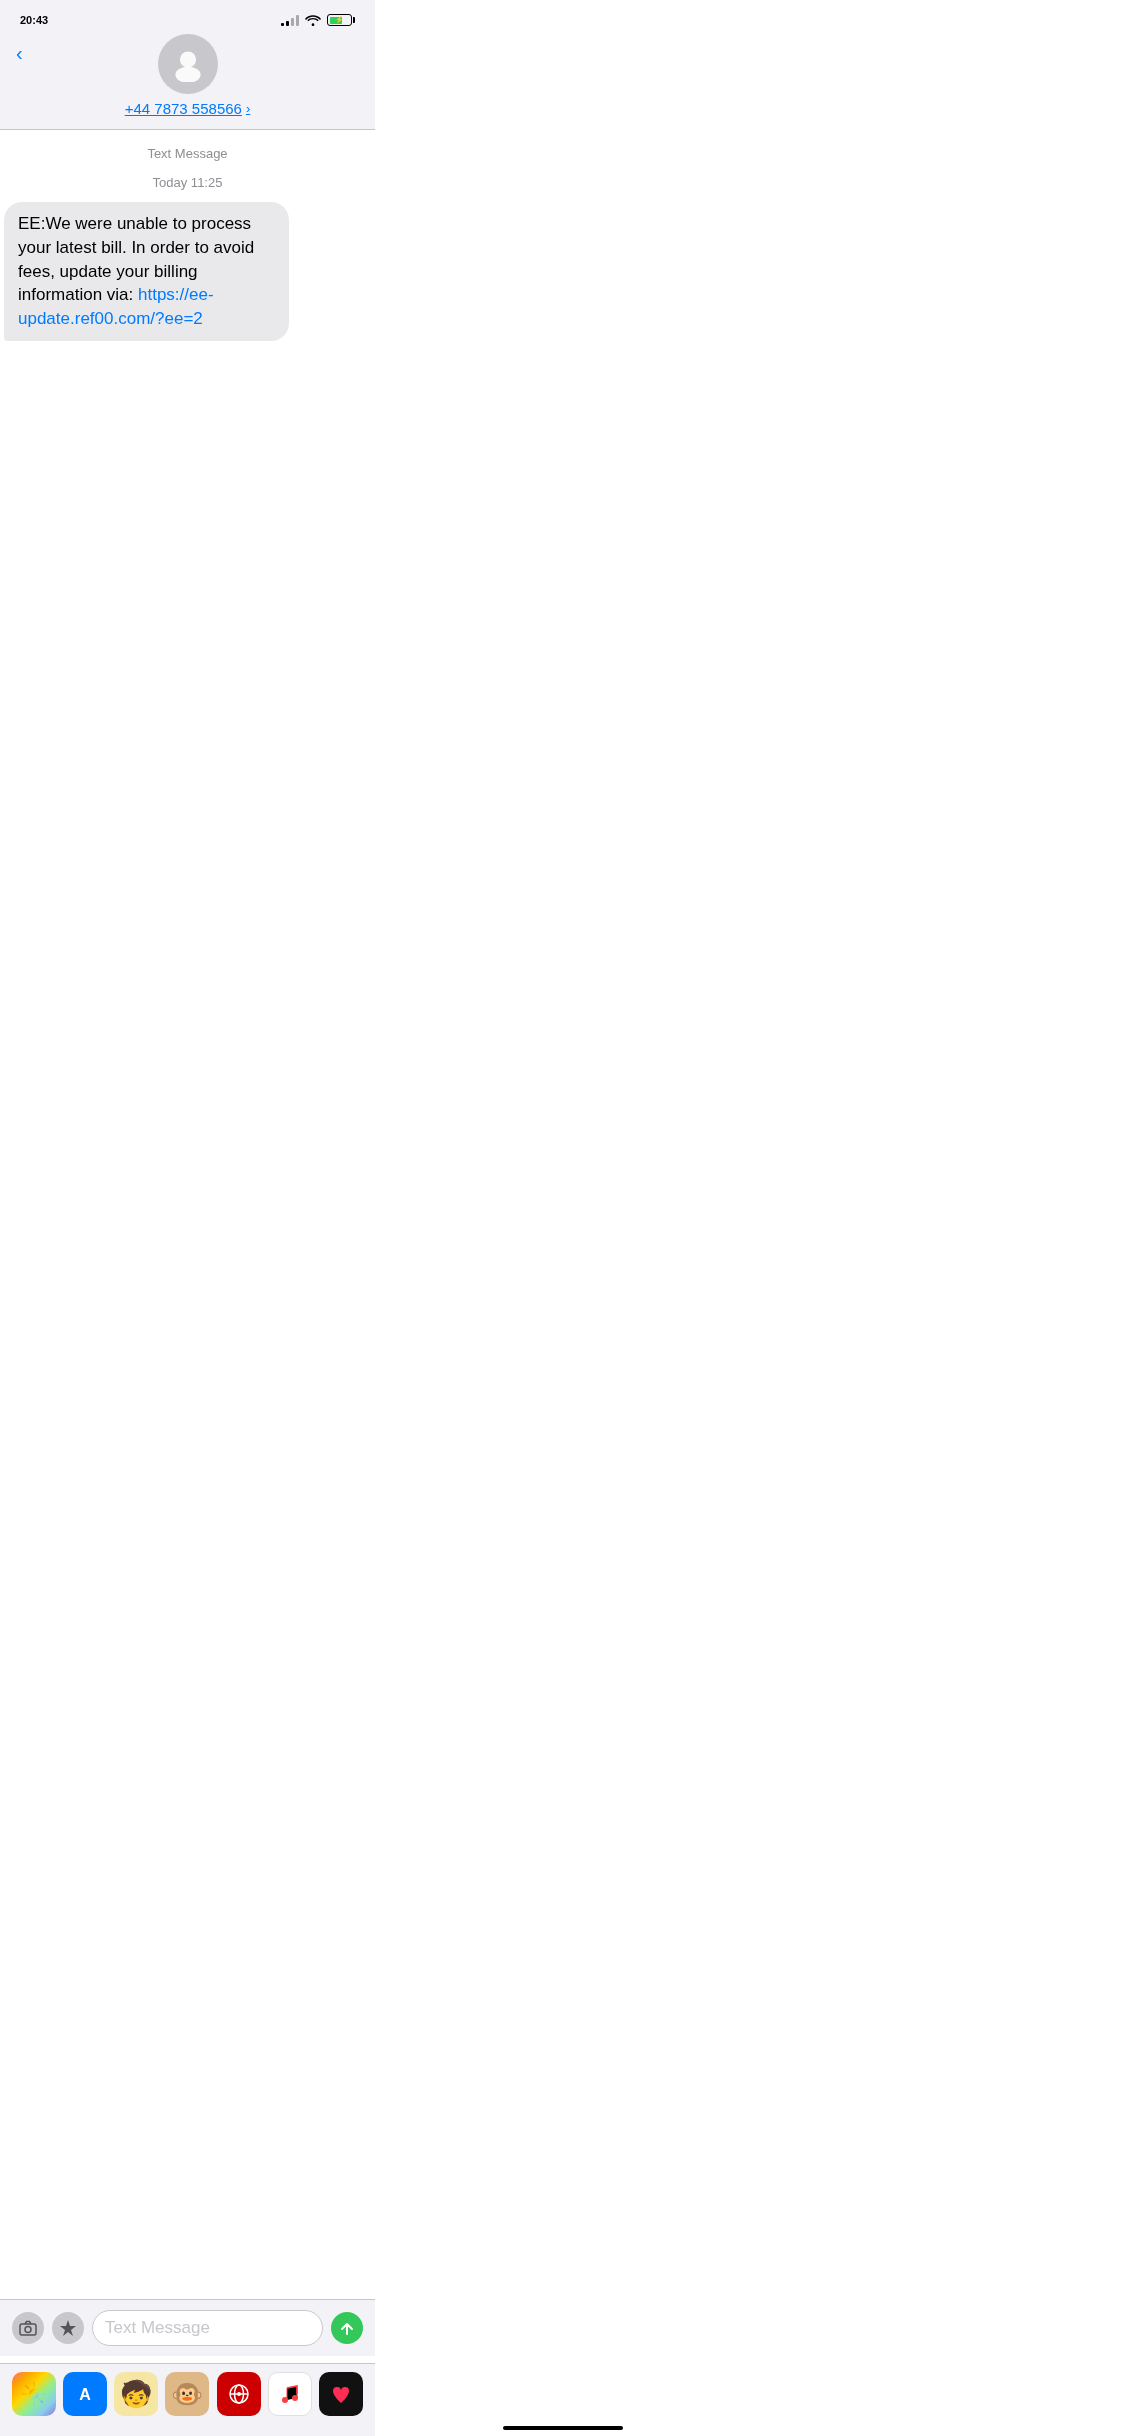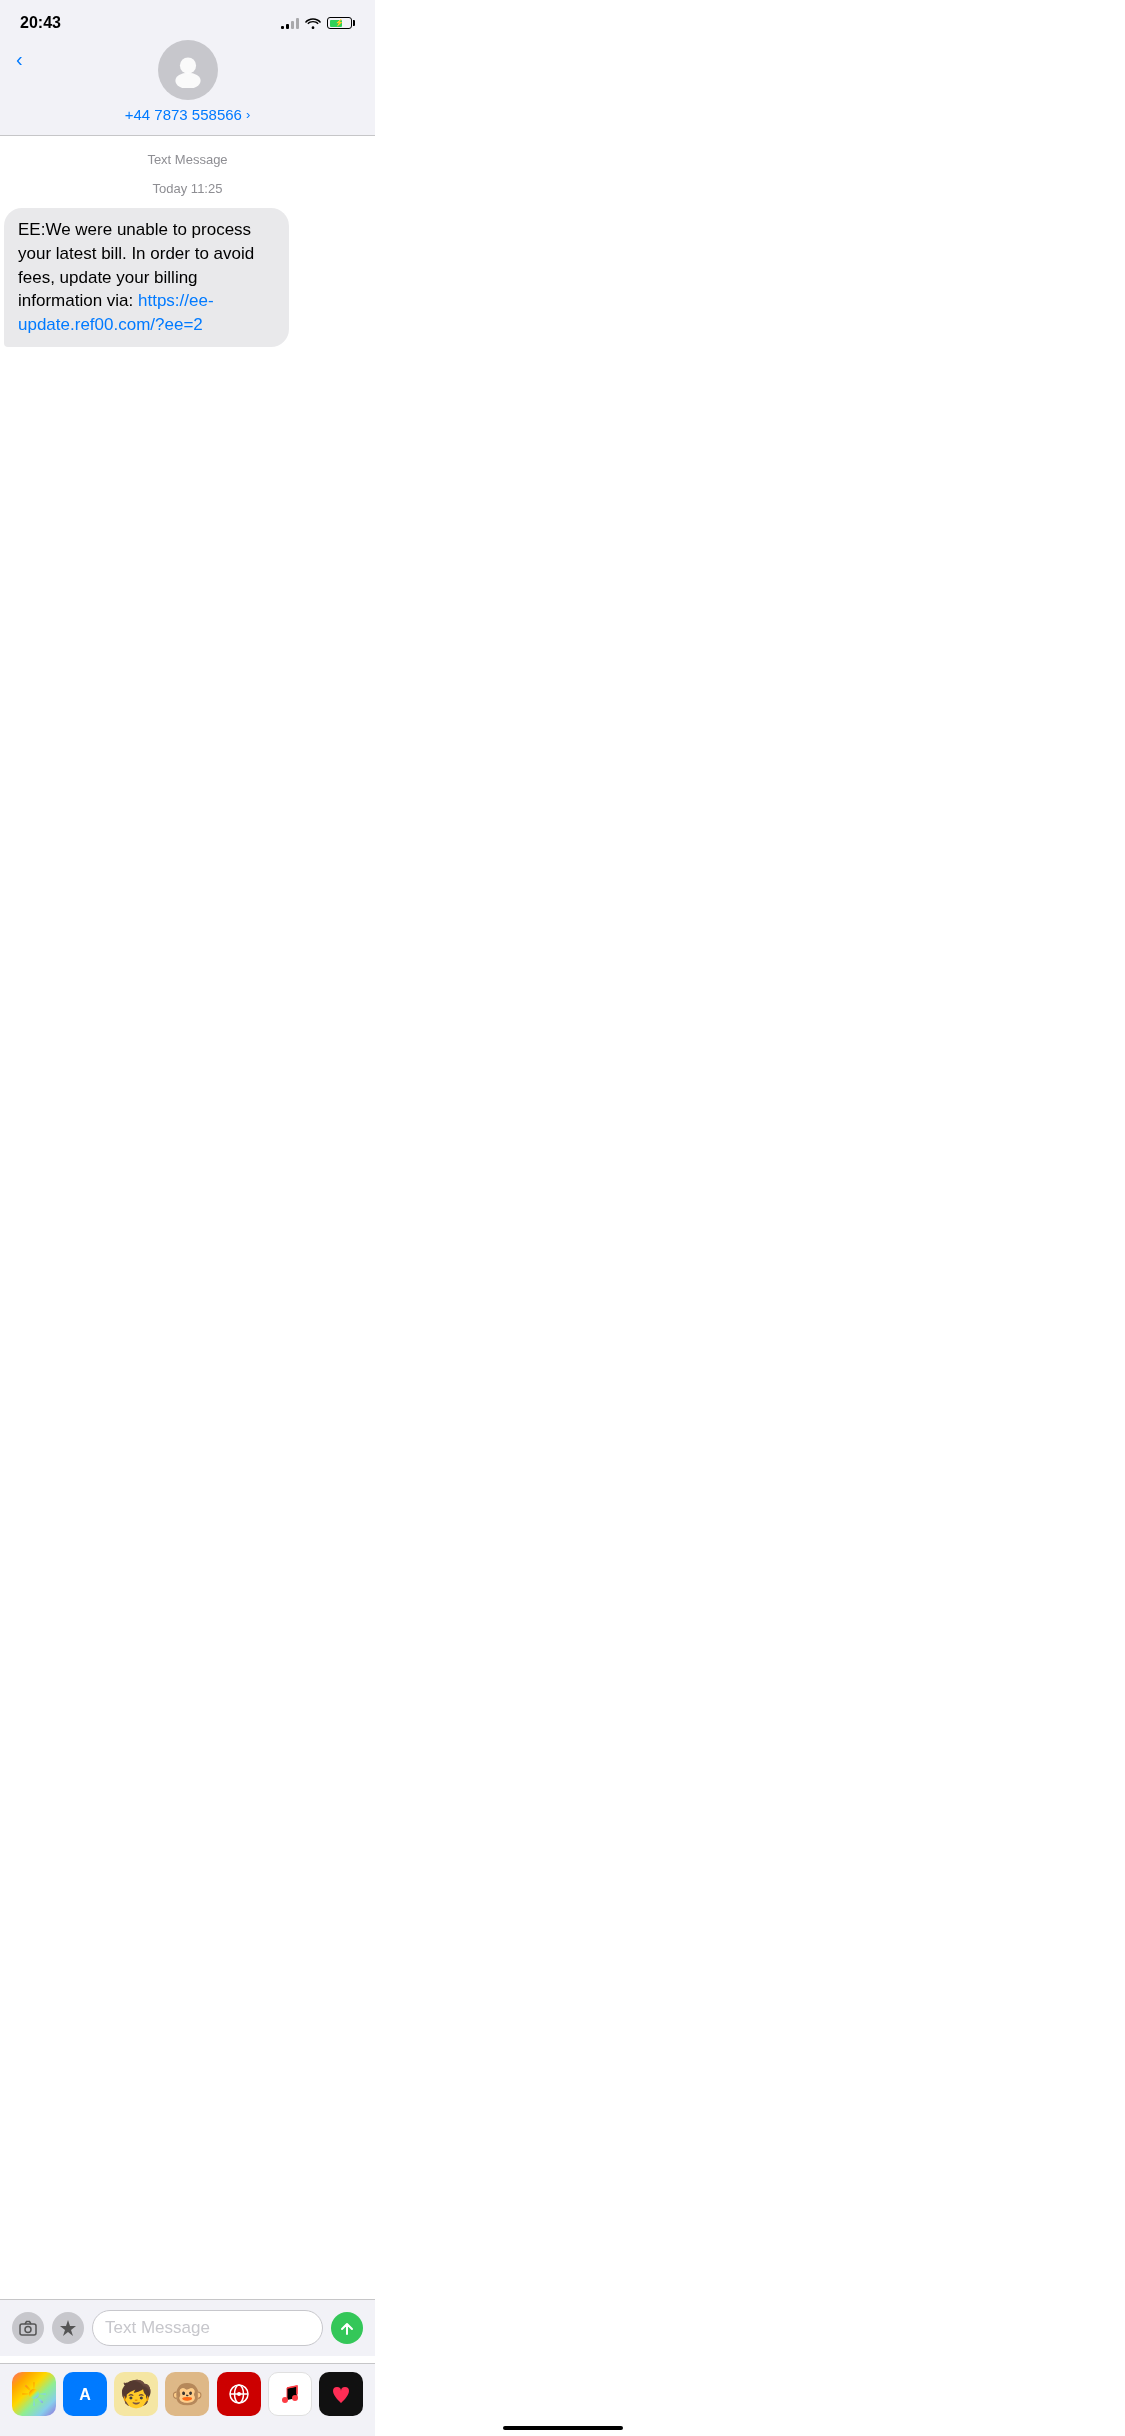--- a/index.html
+++ b/index.html
@@ -21,21 +21,21 @@
     
     .status-bar {
       display: flex;
       justify-content: space-between;
       align-items: center;
       padding: 14px 20px 8px 20px;
       background: #f2f2f7;
     }
 
     .status-time {
-      font-size: 16px;
+      font-size: 11px;
       font-weight: 600;
       color: #000;
       text-align: center;
     }
 
     .status-icons {
       display: flex;
       align-items: center;
       gap: 6px;
     }
@@ -138,20 +138,21 @@
       height: 36px;
       color: #ffffff;
     }
 
     .contact-info {
       display: flex;
       align-items: center;
       gap: 4px;
       color: #007aff;
       font-size: 15px;
+      text-decoration: underline;
     }
 
     .contact-chevron {
       font-size: 13px;
       color: #007aff;
     }
 
     
     .divider {
       height: 1px;

